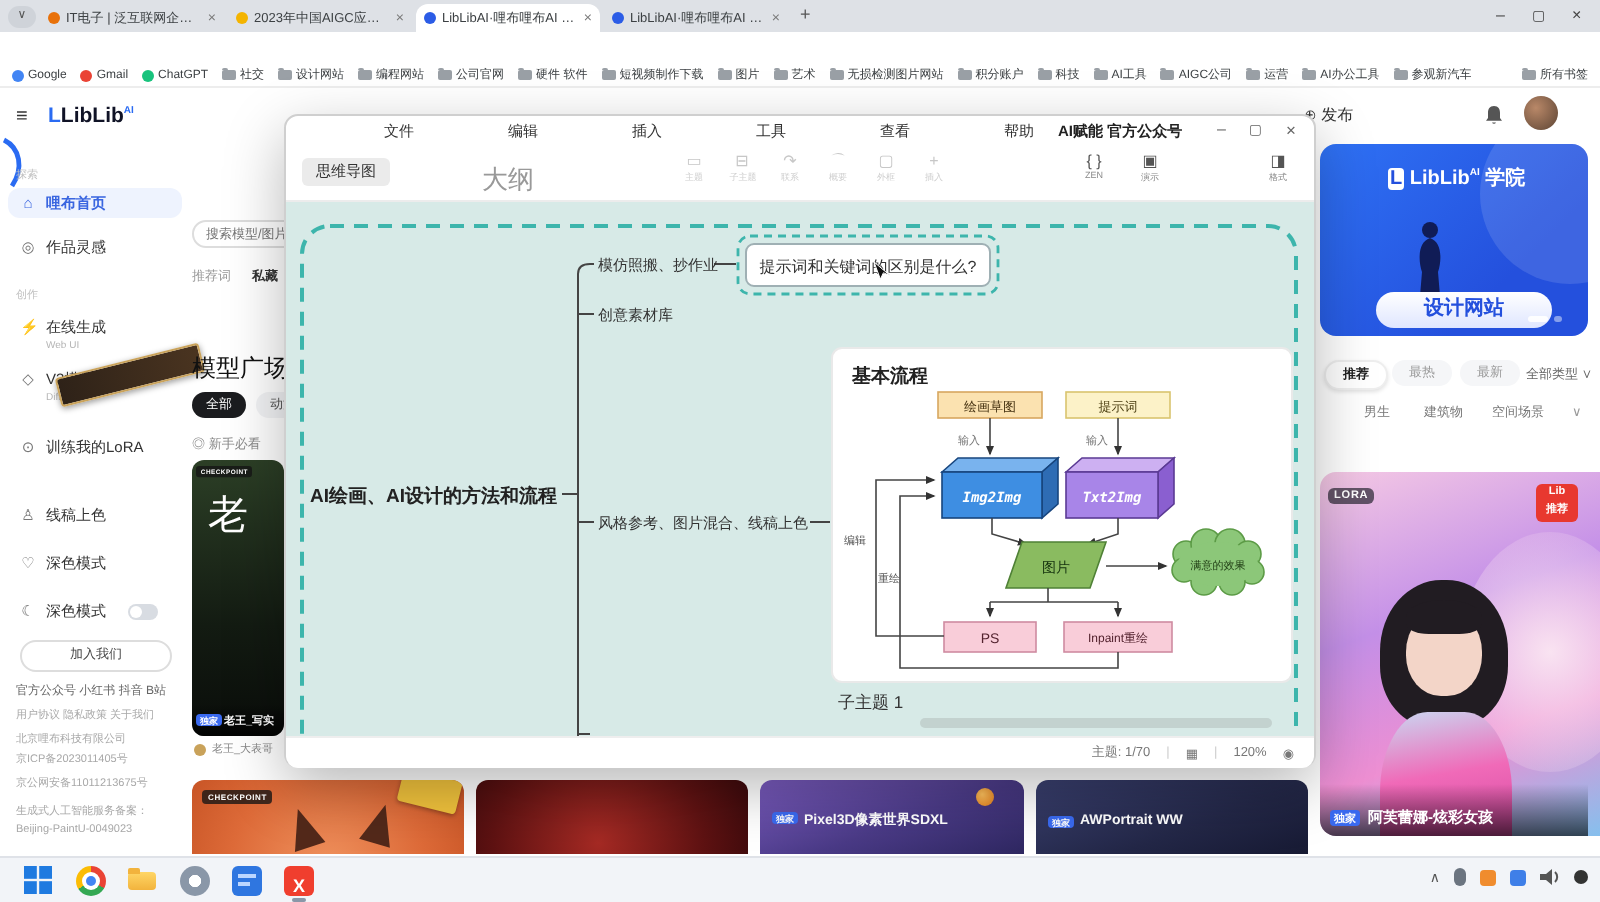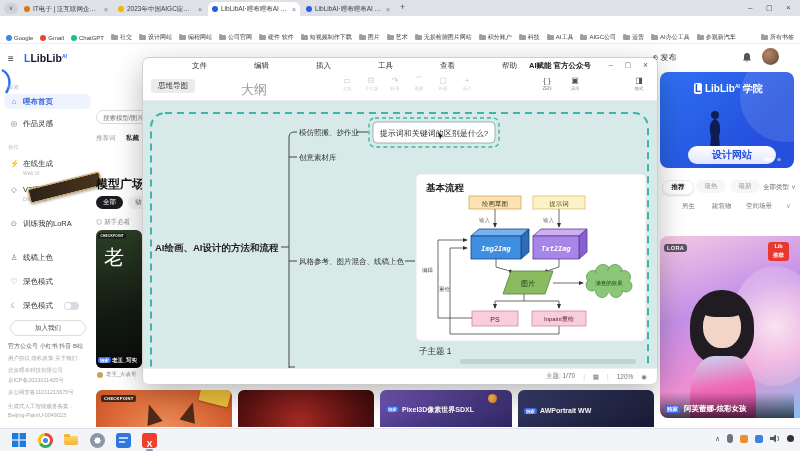--- a/index.html
+++ b/index.html
@@ -255,21 +255,21 @@
     <div class="a tinygray" style="left:8px;top:298px;width:84px;color:#666;font-size:6px;">官方公众号 小红书 抖音 B站</div>
     <div class="a tinygray" style="left:8px;top:310px;width:84px;">用户协议 隐私政策 关于我们</div>
     <div class="a tinygray" style="left:8px;top:322px;width:84px;">北京哩布科技有限公司</div>
     <div class="a tinygray" style="left:8px;top:332px;width:84px;">京ICP备2023011405号</div>
     <div class="a tinygray" style="left:8px;top:344px;width:84px;">京公网安备11011213675号</div>
     <div class="a tinygray" style="left:8px;top:358px;width:84px;">生成式人工智能服务备案：Beijing-PaintU-0049023</div>
 
     <input class="a" style="left: 96px; top: 66px; width: 72px; height: 14px; border: 1px solid rgb(221, 221, 221); border-radius: 8px; font-size: 6.5px; padding: 0px 6px; box-sizing: border-box; color: rgb(51, 51, 51); outline: none;" placeholder="搜索模型/图片">
     <span class="a" style="left:96px;top:90px;font-size:6.5px;color:#999;">推荐词</span>
     <span class="a" style="left:126px;top:90px;font-size:6.5px;color:#333;font-weight:bold;">私藏</span>
-    <div class="a" style="left:96px;top:132px;font-size:12px;font-weight:bold;color:#111;">模型广场</div>
+    <div class="a" style="left:96px;top:132px;font-size:12px;font-weight:normal;color:#111;">模型广场</div>
     <div class="a pillbtn" style="left:96px;top:152px;width:27px;height:13px;background:#1b1c1f;color:#fff;">全部</div>
     <div class="a pillbtn" style="left:128px;top:152px;width:27px;height:13px;background:#f2f3f5;color:#555;">动漫</div>
     <span class="a" style="left:96px;top:174px;font-size:6.5px;color:#888;"><span>◎</span> <span>新手必看</span></span>
 
     <div class="a" style="left:96px;top:186px;width:46px;height:138px;border-radius:6px;background:linear-gradient(180deg,#2c3f26,#131b12 60%,#0a0d0a);overflow:hidden;">
       <span class="cpbadge a" style="left:2px;top:3px;transform:scale(.8);transform-origin:left top;">CHECKPOINT</span>
       <span class="a" style="left:8px;top:14px;font-size:20px;color:#fff;font-family:'Liberation Serif',serif;">老</span>
       <div class="a" style="left:0;top:122px;width:46px;height:16px;background:linear-gradient(180deg,transparent,rgba(0,0,0,.75));">
         <span class="badge-ex a" style="left:2px;top:5px;">独家</span>
         <span class="a cardlabel" style="left:16px;top:5px;font-size:5.5px;">老王_写实</span>

